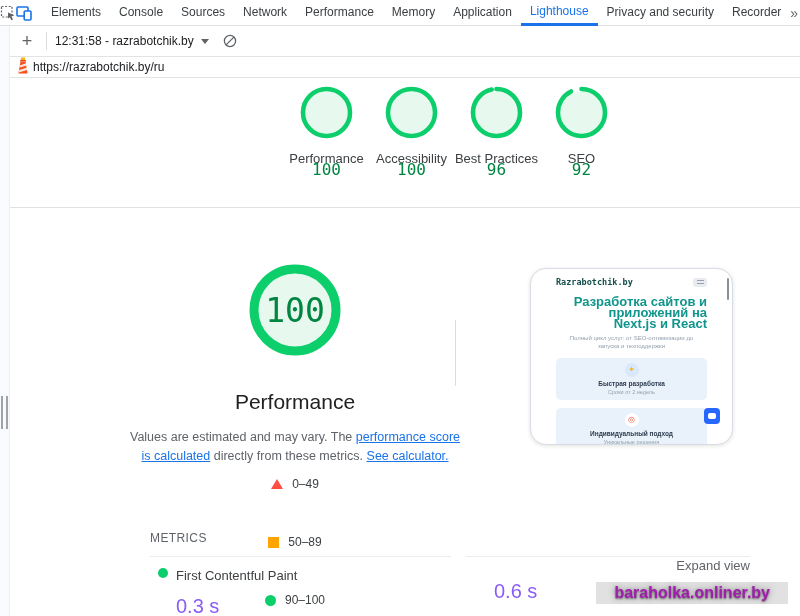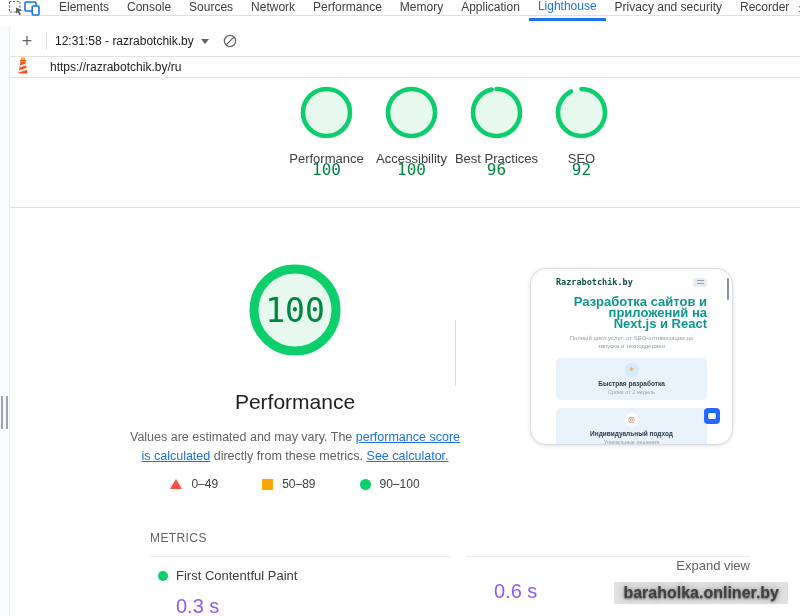--- a/index.html
+++ b/index.html
@@ -1,21 +1,21 @@
 <!DOCTYPE html>
 <html><head>
 <meta charset="utf-8">
 <style>
   * { margin:0; padding:0; box-sizing:border-box; }
   html,body { width:800px; height:616px; }
   body { font-family:"Liberation Sans", sans-serif; background:#fff; position:relative; overflow:hidden; color:#202124; }
 
   
-  .tabbar { position:absolute; top:0; left:0; width:800px; height:16px; display:flex; align-items:center;
-            padding-left:8px; border-bottom:1px solid #e0e0e0; background:#fff; z-index:5; }
+  .tabbar { position:absolute; top:0; left:0; width:800px; height:26px; display:flex; align-items:center;
+            border-bottom:1px solid #e0e0e0; background:#fff; z-index:5; }
   .tabbar .ticon { display:flex; align-items:center; justify-content:center; width:22px; height:24px; cursor:pointer; }
   .tb-sep { width:1px; height:16px; background:#dadce0; margin:0 5px; }
   .tab { font-size:12px; color:#3c4043; padding:0 9px; height:26px; line-height:25px; white-space:nowrap; cursor:pointer; }
   .tab.active { color:#1a73e8; font-weight:500; border-bottom:3px solid #1a73e8; line-height:23px; }
   .overflow { margin-left:auto; margin-right:10px; color:#5f6368; font-size:14px; cursor:pointer; }
 
   
   .gutter { position:absolute; left:0; top:26px; width:10px; height:590px; background:#fafbfe; border-right:1px solid #eceef2; z-index:4; }
   .gutter-thumb { position:absolute; left:1px; top:370px; width:7px; height:33px;
                   border-left:2px solid #a0a3a8; border-right:2px solid #a0a3a8; }
@@ -24,40 +24,40 @@
   .toolbar { position:absolute; top:26px; left:10px; width:790px; height:31px; display:flex; align-items:center;
              gap:8px; padding-left:6px; border-bottom:1px solid #e3e3e3; background:#fff; }
   .plus { font-size:18px; color:#5f6368; width:22px; text-align:center; cursor:pointer; line-height:20px; }
   .tool-sep { width:1px; height:18px; background:#dadce0; }
   .report-selector { display:flex; align-items:center; gap:7px; font-size:12px; color:#202124; cursor:pointer; }
   .caret-down { width:0; height:0; border-left:4px solid transparent; border-right:4px solid transparent; border-top:5px solid #5f6368; }
   .block-btn { display:flex; align-items:center; margin-left:6px; cursor:pointer; }
 
   
   .urlrow { position:absolute; top:57px; left:10px; width:790px; height:21px; display:flex; align-items:center;
-            gap:20px; padding-left:6px; border-bottom:1px solid #e3e3e3; background:#fff; font-size:12px; color:#202124; }
+            gap:3px; padding-left:6px; border-bottom:1px solid #e3e3e3; background:#fff; font-size:12px; color:#202124; }
 
   
   .summary { position:absolute; left:284px; top:86px; display:flex; }
   .gauge { width:85px; display:flex; flex-direction:column; align-items:center; cursor:pointer; }
   .gauge-num { position:absolute; width:53px; height:53px; display:flex; align-items:center; justify-content:center;
                font-family:"DejaVu Sans Mono", monospace; font-size:16px; color:#018642; }
   .gauge-wrap { position:relative; width:53px; height:53px; }
   .gauge-label { margin-top:12px; font-size:13px; color:#3c4043; text-align:center; line-height:16px; max-width:84px; }
 
   .section-sep { position:absolute; top:207px; left:10px; width:790px; height:1px; background:#dfe1e5; }
 
   
   .big-gauge { position:absolute; left:249px; top:264px; width:92px; height:92px; cursor:pointer; }
   .big-num { position:absolute; left:0; top:0; width:92px; height:92px; display:flex; align-items:center; justify-content:center;
              font-family:"DejaVu Sans Mono", monospace; font-size:33px; color:#018642; }
   .perf-title { position:absolute; left:135px; top:390px; width:320px; text-align:center; font-size:21px; font-weight:400; color:#212121; }
   .perf-desc { position:absolute; left:128px; top:428px; width:334px; text-align:center; font-size:12.5px; color:#5f6368; line-height:19px; }
   .perf-desc a { color:#1a73e8; text-decoration:underline; cursor:pointer; }
-  .legend { position:absolute; left:135px; top:477px; width:320px; display:flex; justify-content:center; gap:44px; align-items:center; }
+  .legend { position:absolute; left:135px; top:477px; width:320px; display:flex; justify-content:center; gap:44px; align-items:center;flex-direction:column; }
   .legend-item { display:flex; align-items:center; gap:9px; font-size:12px; color:#3c4043; }
   .shape-tri { width:0; height:0; border-left:6px solid transparent; border-right:6px solid transparent; border-bottom:10px solid #ff4e42; }
   .shape-sq  { width:11px; height:11px; background:#ffa400; }
   .shape-dot { width:11px; height:11px; border-radius:50%; background:#0cce6b; }
 
   .v-divider { position:absolute; left:455px; top:320px; width:1px; height:66px; background:#dadce0; }
 
   
   .thumb { position:absolute; left:530px; top:268px; width:203px; height:177px; background:#fff;
            border:1px solid #d8dde3; border-radius:16px; box-shadow:0 1px 4px rgba(0,0,0,.12);
@@ -80,28 +80,28 @@
   .chat-glyph { width:8px; height:6px; background:#fff; border-radius:2px; }
 
   
   .metrics-header { position:absolute; left:150px; top:531px; font-size:12px; font-weight:500; letter-spacing:.4px; color:#5f6368; }
   .expand-view { position:absolute; right:50px; top:558px; font-size:13px; color:#5f6368; cursor:pointer; }
   .rule { position:absolute; top:556px; height:1px; background:#ececec; }
   .rule-left { left:150px; width:301px; }
   .rule-right { left:466px; width:284px; }
   .metric { position:absolute; top:568px; }
   .metric.m-left { left:158px; } .metric.m-right { left:476px; }
-  .metric-row { display:flex; align-items:center; gap:8px; }
+  .metric-row { display:flex; gap:8px; }
   .metric-dot { width:10px; height:10px; border-radius:50%; background:#0cce6b; }
   .metric-name { font-size:13px; color:#3c4043; }
   .metric-value { margin-left:18px; margin-top:12px; font-size:20px; color:#8b5cf6; }
 
   
-  .watermark { position:absolute; right:12px; top:582px; padding:2px 9px; background:rgba(148,148,148,.28); border-radius:0;
-               color:#404040; font-weight:bold; font-size:16px;
+  .watermark { position:absolute; right:12px; top:582px; padding:2px 18px; background:rgba(148,148,148,.28); border-radius:0;
+               color:#a21caf; font-weight:bold; font-size:16px;
                text-shadow:0 1px 2px rgba(90,90,90,.9), 0 0 6px rgba(90,90,90,.7); }
 </style>
 </head>
 <body>
 
 <div>
 
   <div class="tabbar">
     <span class="ticon">
       <svg width="16" height="16" viewBox="0 0 16 16">

